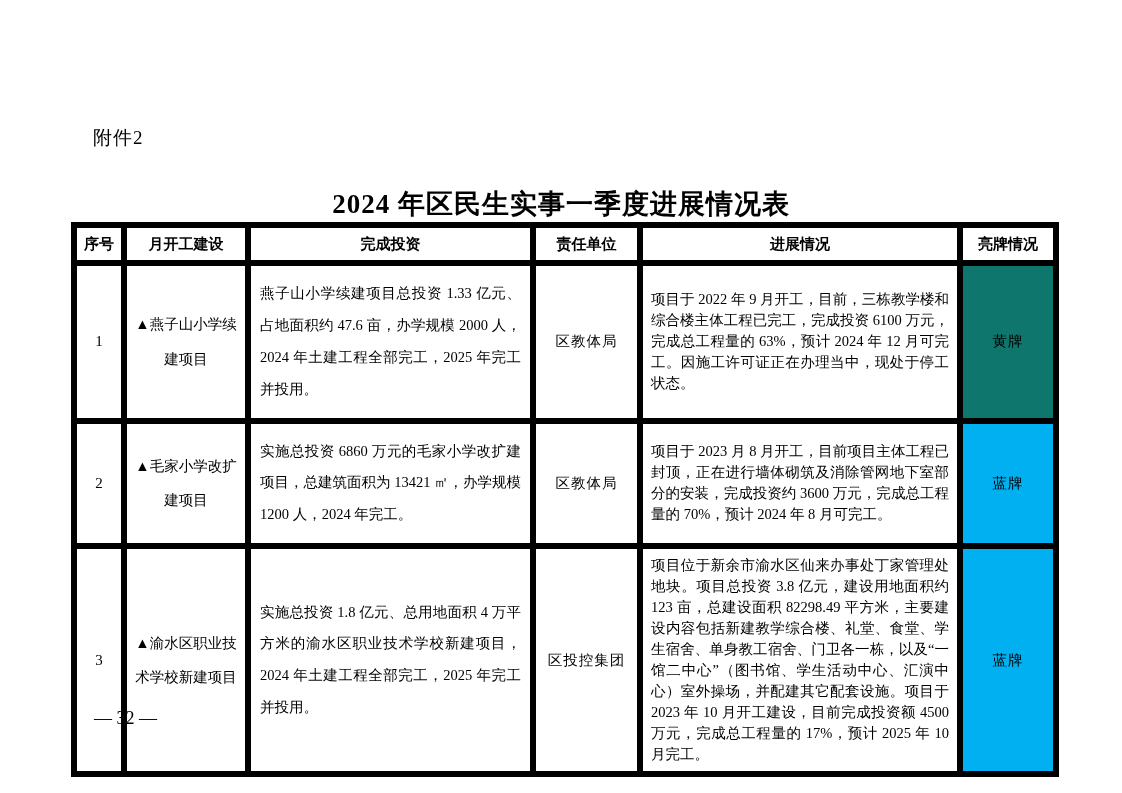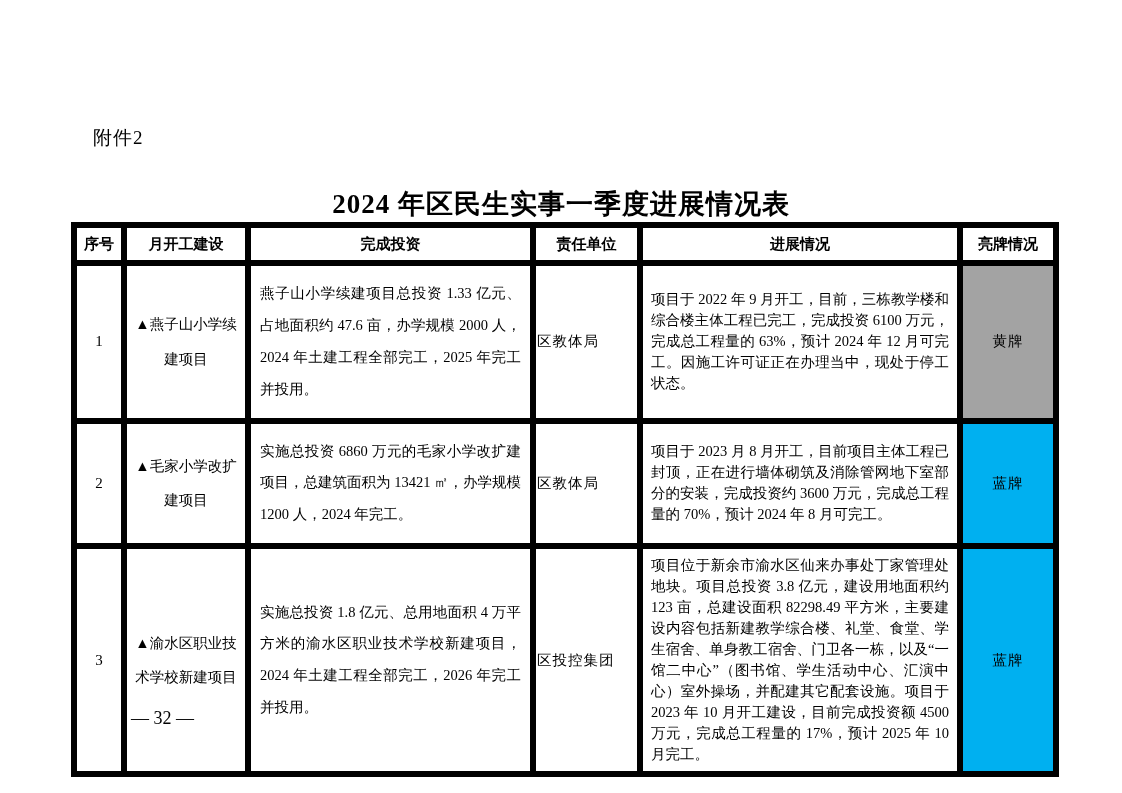--- a/index.html
+++ b/index.html
@@ -63,42 +63,41 @@
     overflow-wrap: break-word;
   }
   td.c-content {
     text-align: justify;
     font-size: 14.5px;
     line-height: 2.2;
     padding: 12px 9px;
     overflow-wrap: break-word;
   }
   td.c-unit {
-    text-align: left;
+    text-align: center;
     font-size: 14.5px;
     letter-spacing: 1px;
   }
   td.c-progress {
     text-align: justify;
     font-size: 14.5px;
     line-height: 1.45;
     padding: 6px 8px;
     overflow-wrap: break-word;
   }
   td.c-card {
     text-align: center;
     font-size: 14.5px;
     letter-spacing: 1px;
   }
   .page-number {
     position: absolute;
     left: 94px; top: 708px;
     font-size: 18px;
     font-family: "Liberation Serif", "DejaVu Serif", serif;
-    margin-left: 37px;
   }
 </style>
 </head>
 <body>
 
 <div>
 
   <div class="attachment-label">附件2</div>
 
   <h1 class="doc-title">2024 年区民生实事一季度进展情况表</h1>
@@ -122,34 +121,34 @@
         <th>亮牌情况</th>
       </tr>
     </thead>
     <tbody>
       <tr class="row-0">
         <td class="c-idx">1</td>
         <td class="c-name">▲燕子山小学续建项目</td>
         <td class="c-content">燕子山小学续建项目总投资 1.33 亿元、占地面积约 47.6 亩，办学规模 2000 人，2024 年土建工程全部完工，2025 年完工并投用。</td>
         <td class="c-unit">区教体局</td>
         <td class="c-progress">项目于 2022 年 9 月开工，目前，三栋教学楼和综合楼主体工程已完工，完成投资 6100 万元，完成总工程量的 63%，预计 2024 年 12 月可完工。因施工许可证正在办理当中，现处于停工状态。</td>
-        <td class="c-card" style="background-color: #a3a3a3;">黄牌</td>
+        <td class="c-card" style="background-color: #0f766e;">黄牌</td>
       </tr>
       <tr class="row-1">
         <td class="c-idx">2</td>
         <td class="c-name">▲毛家小学改扩建项目</td>
         <td class="c-content">实施总投资 6860 万元的毛家小学改扩建项目，总建筑面积为 13421 ㎡，办学规模 1200 人，2024 年完工。</td>
         <td class="c-unit">区教体局</td>
         <td class="c-progress">项目于 2023 月 8 月开工，目前项目主体工程已封顶，正在进行墙体砌筑及消除管网地下室部分的安装，完成投资约 3600 万元，完成总工程量的 70%，预计 2024 年 8 月可完工。</td>
         <td class="c-card" style="background-color: rgb(0, 176, 240);">蓝牌</td>
       </tr>
       <tr class="row-2">
         <td class="c-idx">3</td>
         <td class="c-name">▲渝水区职业技术学校新建项目</td>
-        <td class="c-content">实施总投资 1.8 亿元、总用地面积 4 万平方米的渝水区职业技术学校新建项目，2024 年土建工程全部完工，2026 年完工并投用。</td>
+        <td class="c-content">实施总投资 1.8 亿元、总用地面积 4 万平方米的渝水区职业技术学校新建项目，2024 年土建工程全部完工，2025 年完工并投用。</td>
         <td class="c-unit">区投控集团</td>
         <td class="c-progress">项目位于新余市渝水区仙来办事处丁家管理处地块。项目总投资 3.8 亿元，建设用地面积约 123 亩，总建设面积 82298.49 平方米，主要建设内容包括新建教学综合楼、礼堂、食堂、学生宿舍、单身教工宿舍、门卫各一栋，以及“一馆二中心”（图书馆、学生活动中心、汇演中心）室外操场，并配建其它配套设施。项目于 2023 年 10 月开工建设，目前完成投资额 4500 万元，完成总工程量的 17%，预计 2025 年 10 月完工。</td>
         <td class="c-card" style="background-color: rgb(0, 176, 240);">蓝牌</td>
       </tr>
     </tbody>
   </table>
 
   <div class="page-number">— 32 —</div>
 
 </div>

